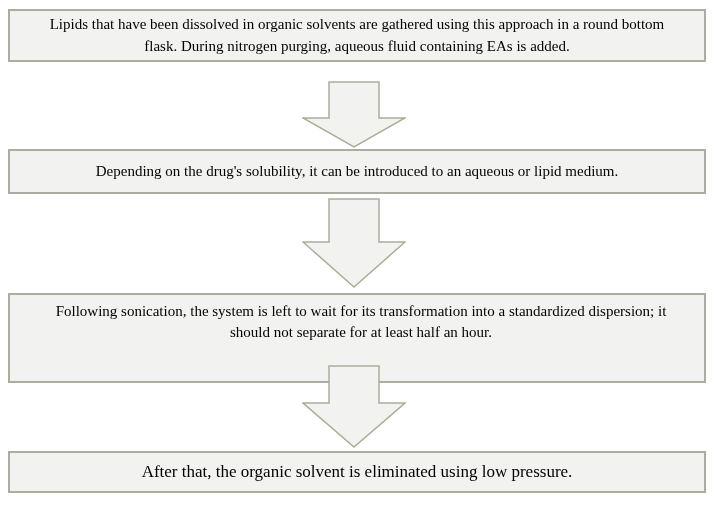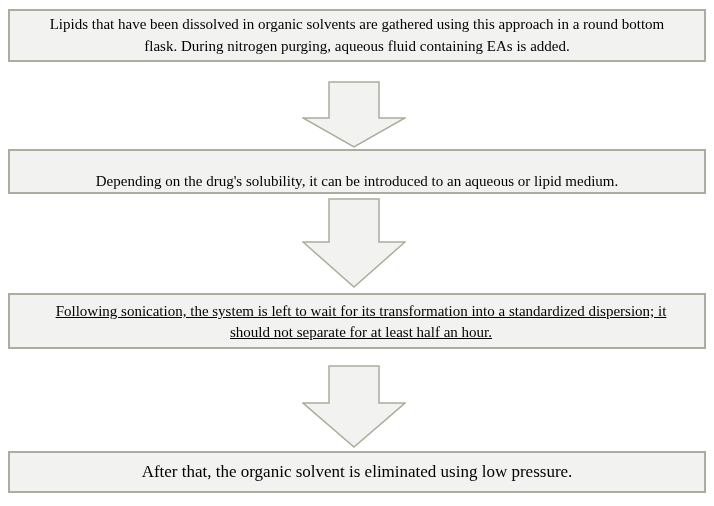--- a/index.html
+++ b/index.html
@@ -25,22 +25,22 @@
     border: 2px solid #aaaea0;
     display: flex;
     align-items: center;
     justify-content: center;
     text-align: center;
     font-size: 15px;
     line-height: 1.42;
   }
   .flow-box span { display: block; }
   .box1 { top: 9px;   height: 53px; padding: 7px 26px; }
-  .box2 { top: 149px; height: 45px; padding: 0 12px; align-items: flex-end; }
-  .box3 { top: 293px; height: 56px; padding: 6px 24px 0 32px; align-items: flex-start; text-decoration: underline; }
+  .box2 { top: 149px; height: 45px; padding: 0 12px; }
+  .box3 { top: 293px; height: 90px; padding: 6px 24px 0 32px; align-items: flex-start; }
   .box4 { top: 451px; height: 42px; padding: 0 12px; font-size: 17px; }
   .arrow {
     position: absolute;
     left: 302px;
     width: 104px;
     display: block;
   }
   .arrow polygon {
     fill: #f2f2f0;
     stroke: #a9ad9a;

